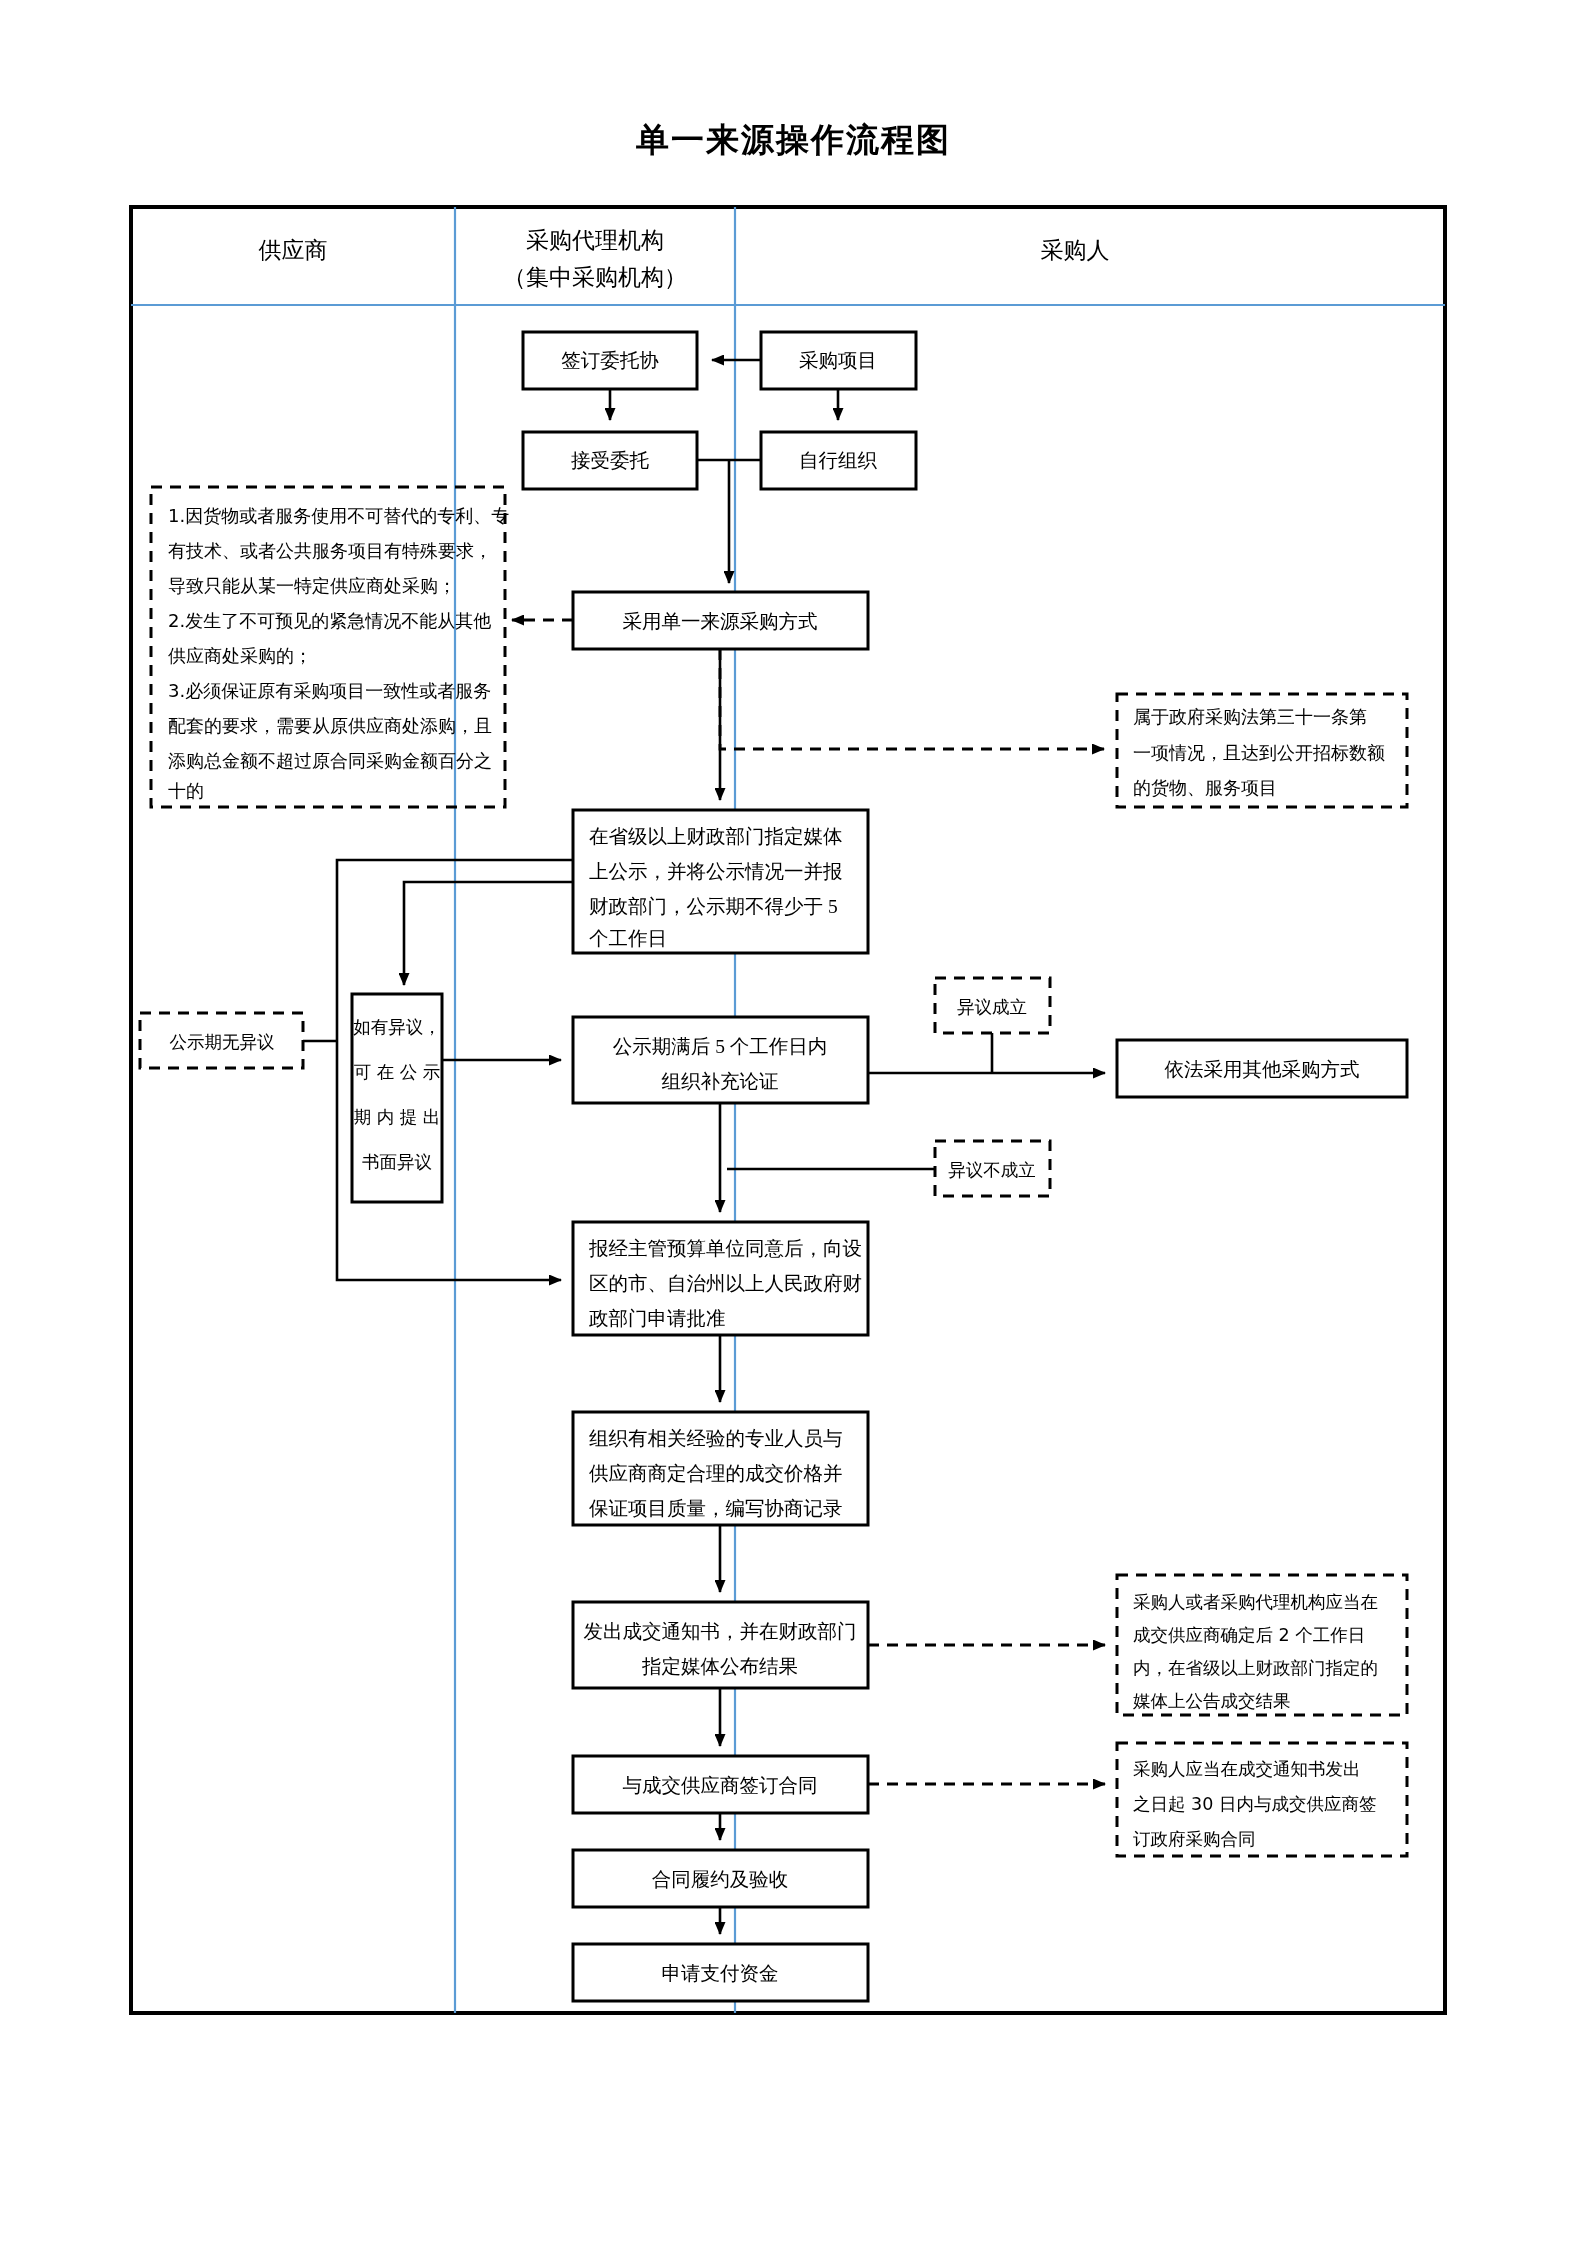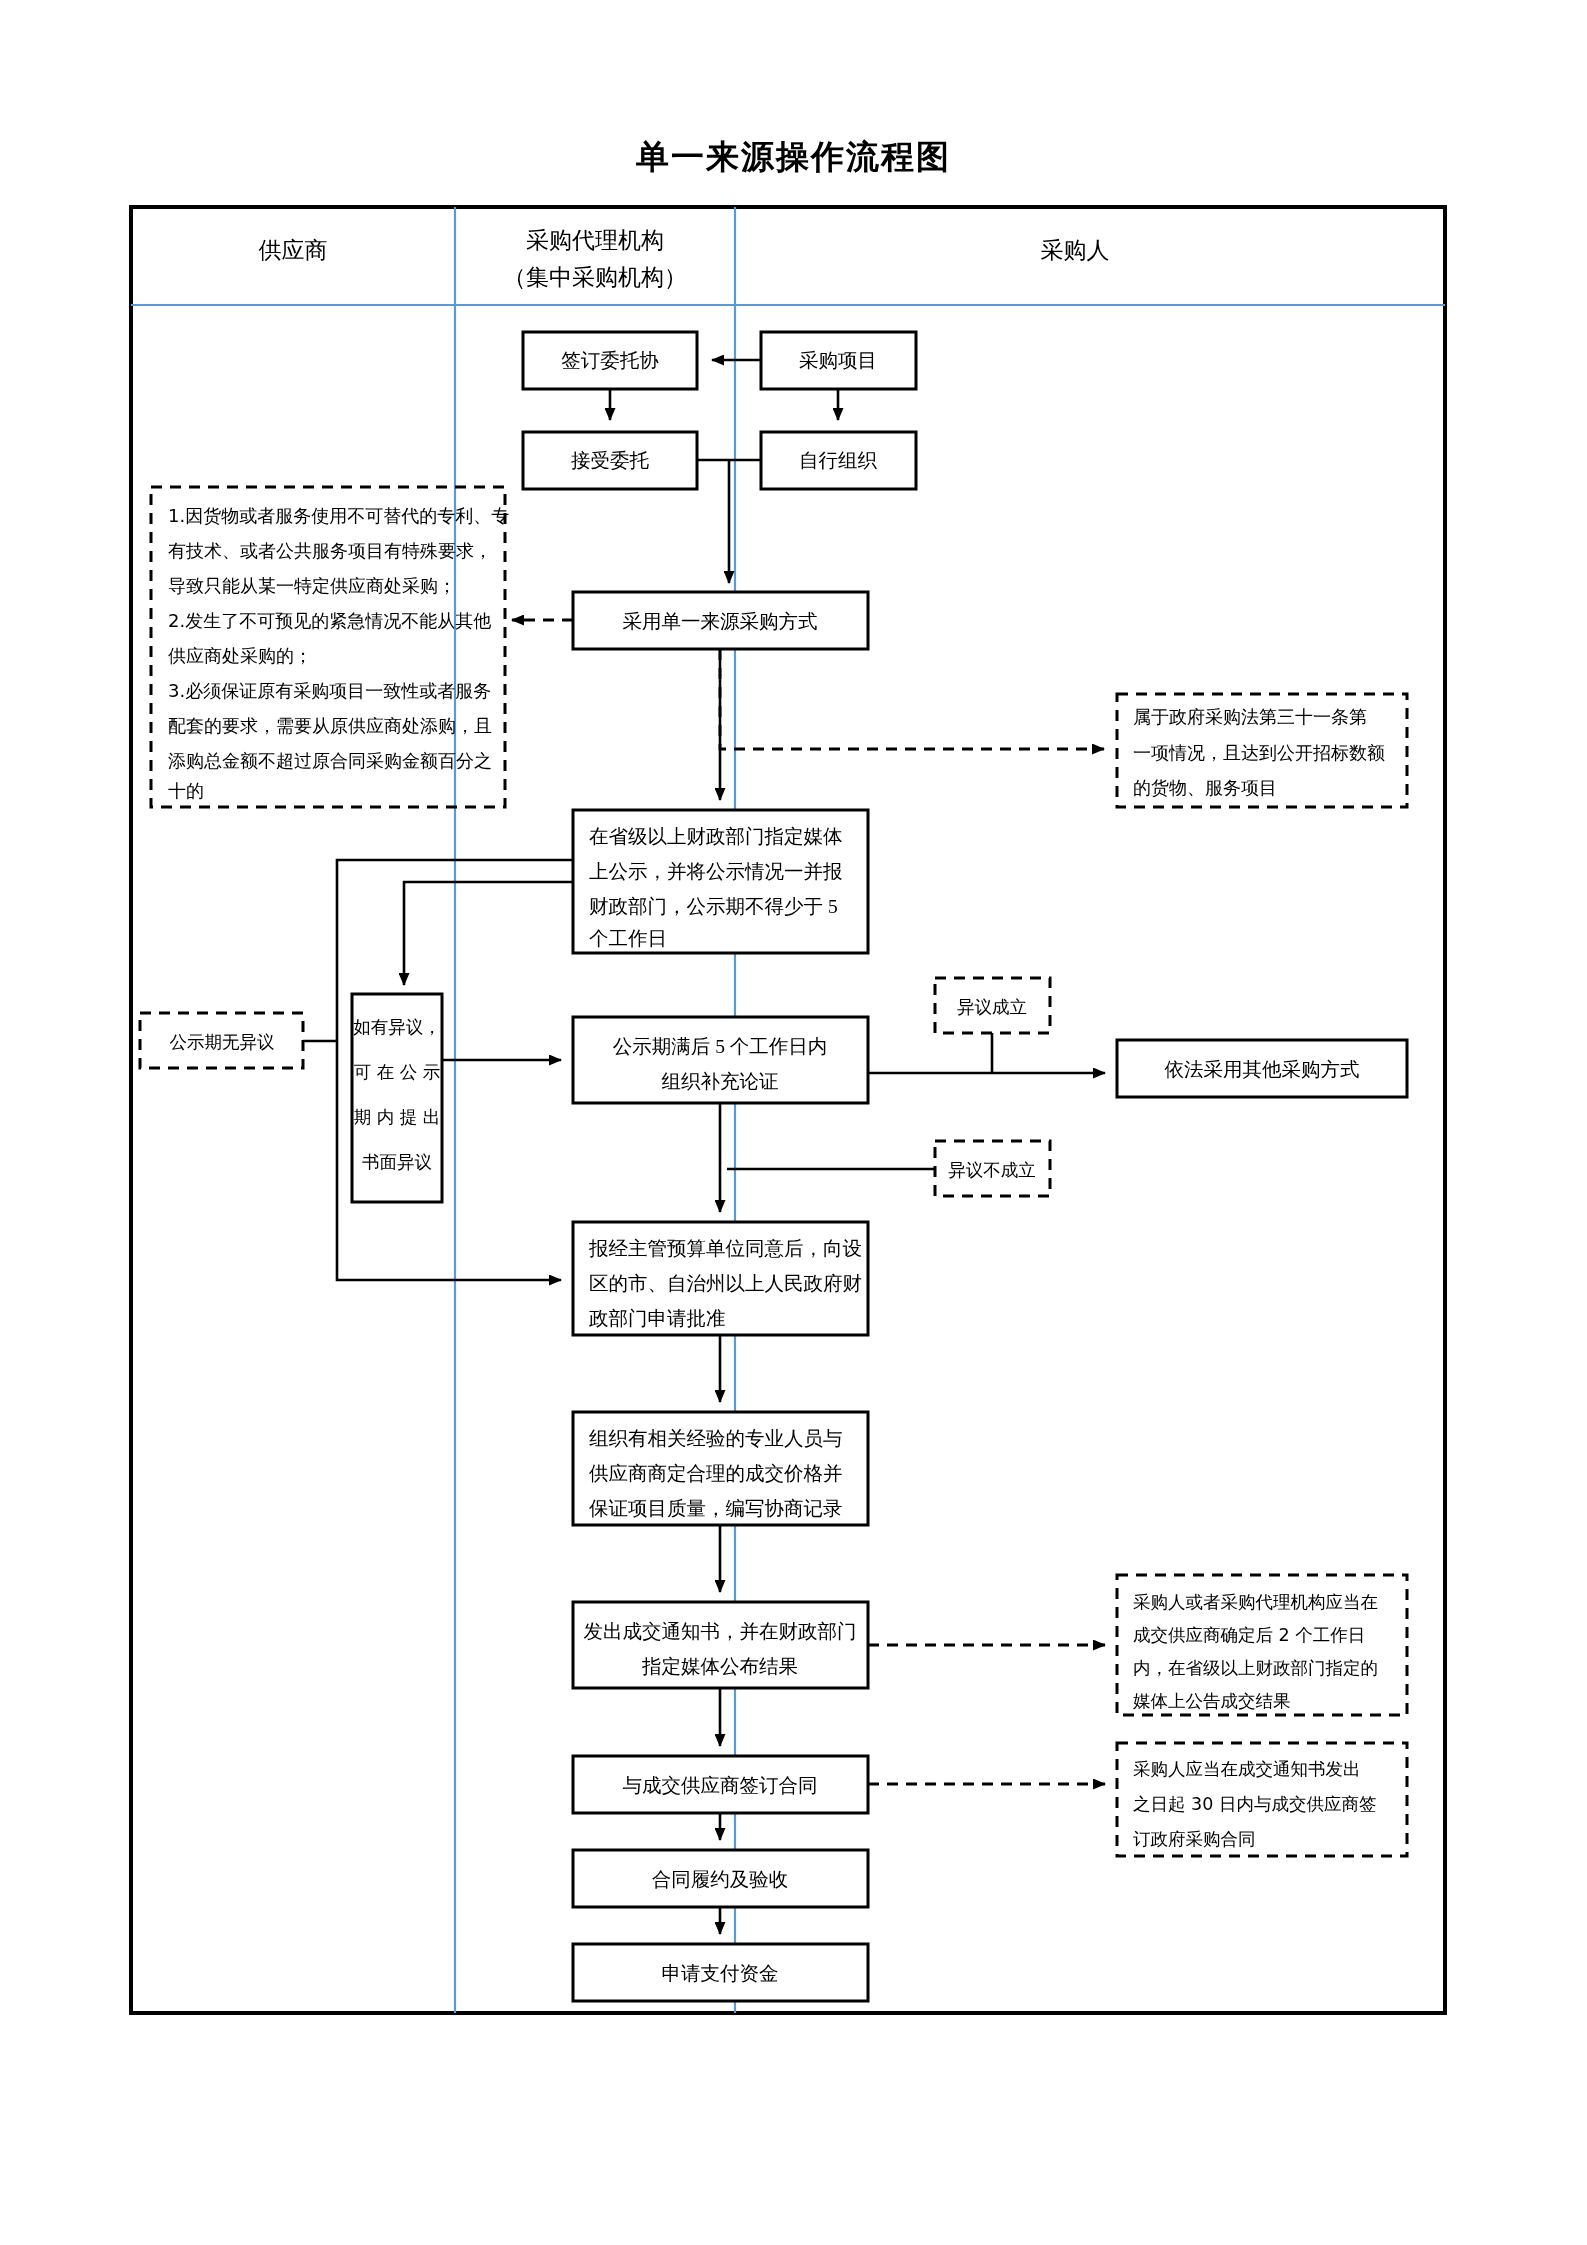--- a/index.html
+++ b/index.html
@@ -1,18 +1,18 @@
 <!DOCTYPE html>
 <html><head>
 <meta charset="utf-8">
 <style>
   html,body{margin:0;padding:0;background:#ffffff;}
   body{width:1587px;height:2245px;font-family:"Liberation Serif","DejaVu Serif",serif;}
   #page{position:relative;width:1587px;height:2245px;overflow:hidden;background:#fff;}
-  #title{position:absolute;left:0;top:135px;width:1587px;text-align:center;
+  #title{position:absolute;left:0;top:118px;width:1587px;text-align:center;
          font-size:33px;font-weight:bold;letter-spacing:2px;color:#000;
          font-family:"Liberation Serif","DejaVu Serif",serif;}
   svg{position:absolute;left:0;top:0;}
   .bx{fill:#ffffff;stroke:#000000;stroke-width:3;}
   .bxn{fill:none;stroke:#000000;stroke-width:3;stroke-dasharray:11 8;}
   .ln{stroke:#000000;stroke-width:2.6;fill:none;}
   .lnd{stroke:#000000;stroke-width:2.8;fill:none;stroke-dasharray:11 8;}
   .lane{stroke:#5b9bd5;stroke-width:2.2;fill:none;}
   .frame{fill:none;stroke:#000000;stroke-width:4;}
   text{font-family:"Liberation Serif","DejaVu Serif",serif;fill:#000;}

